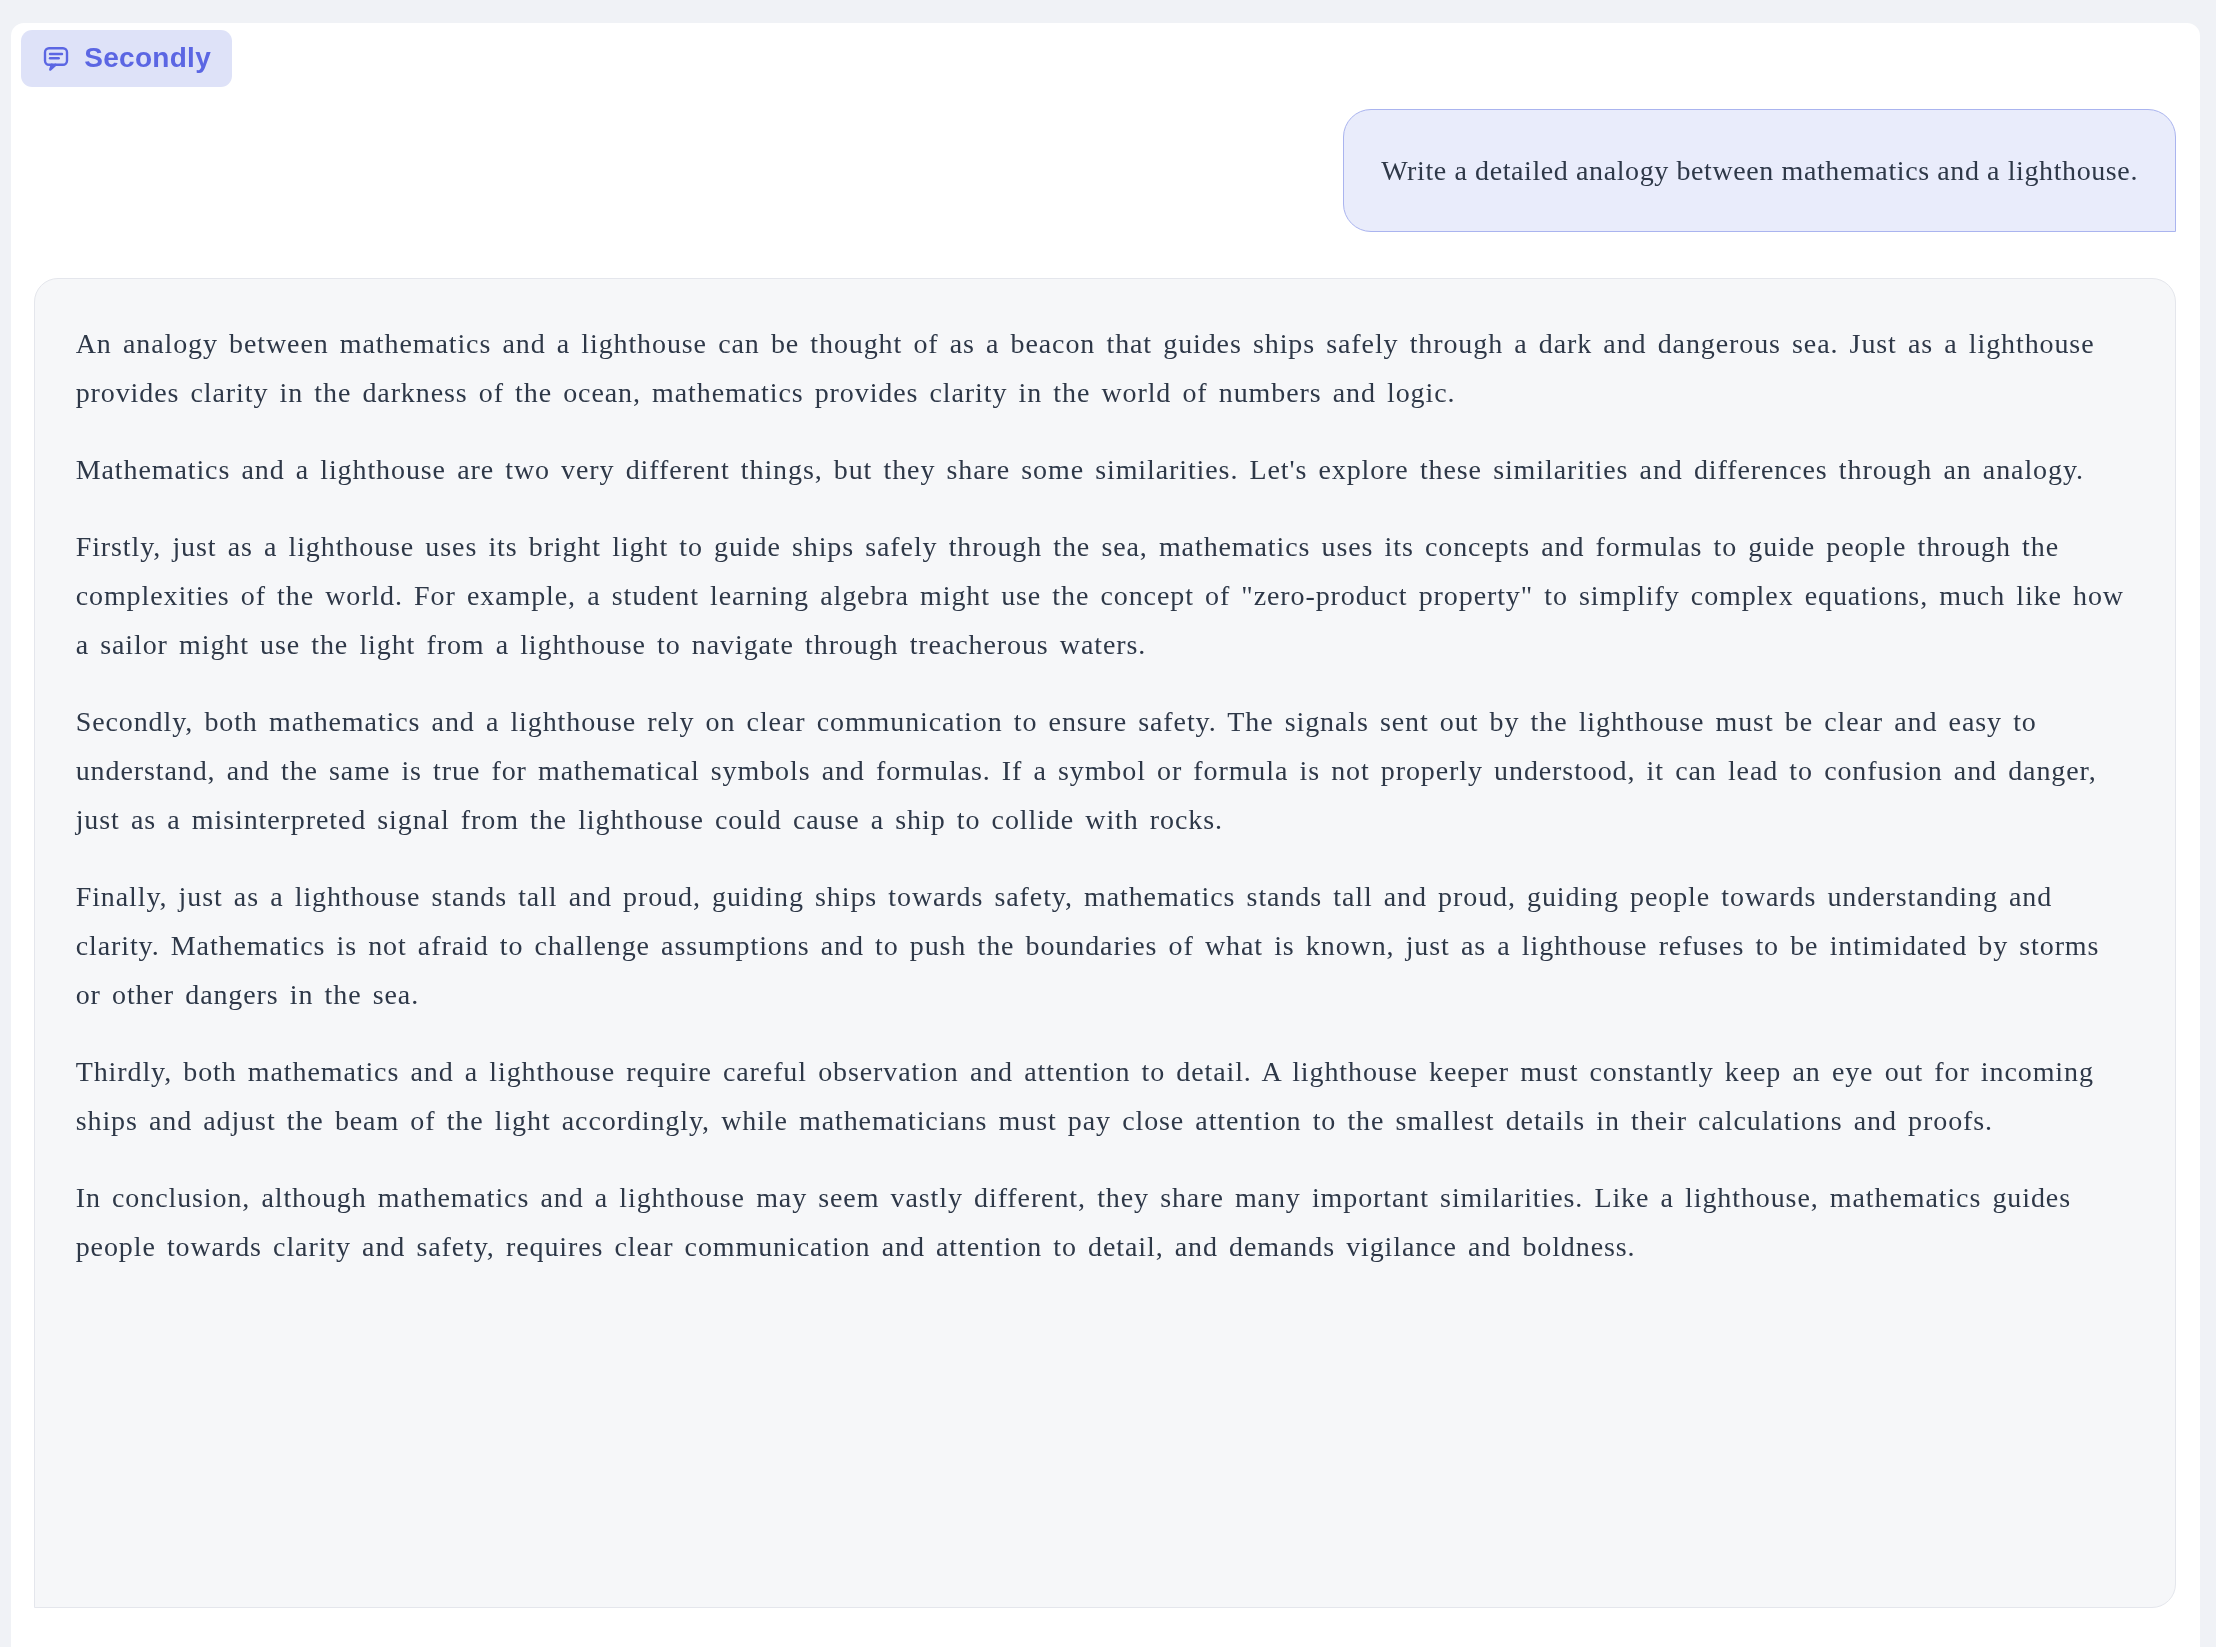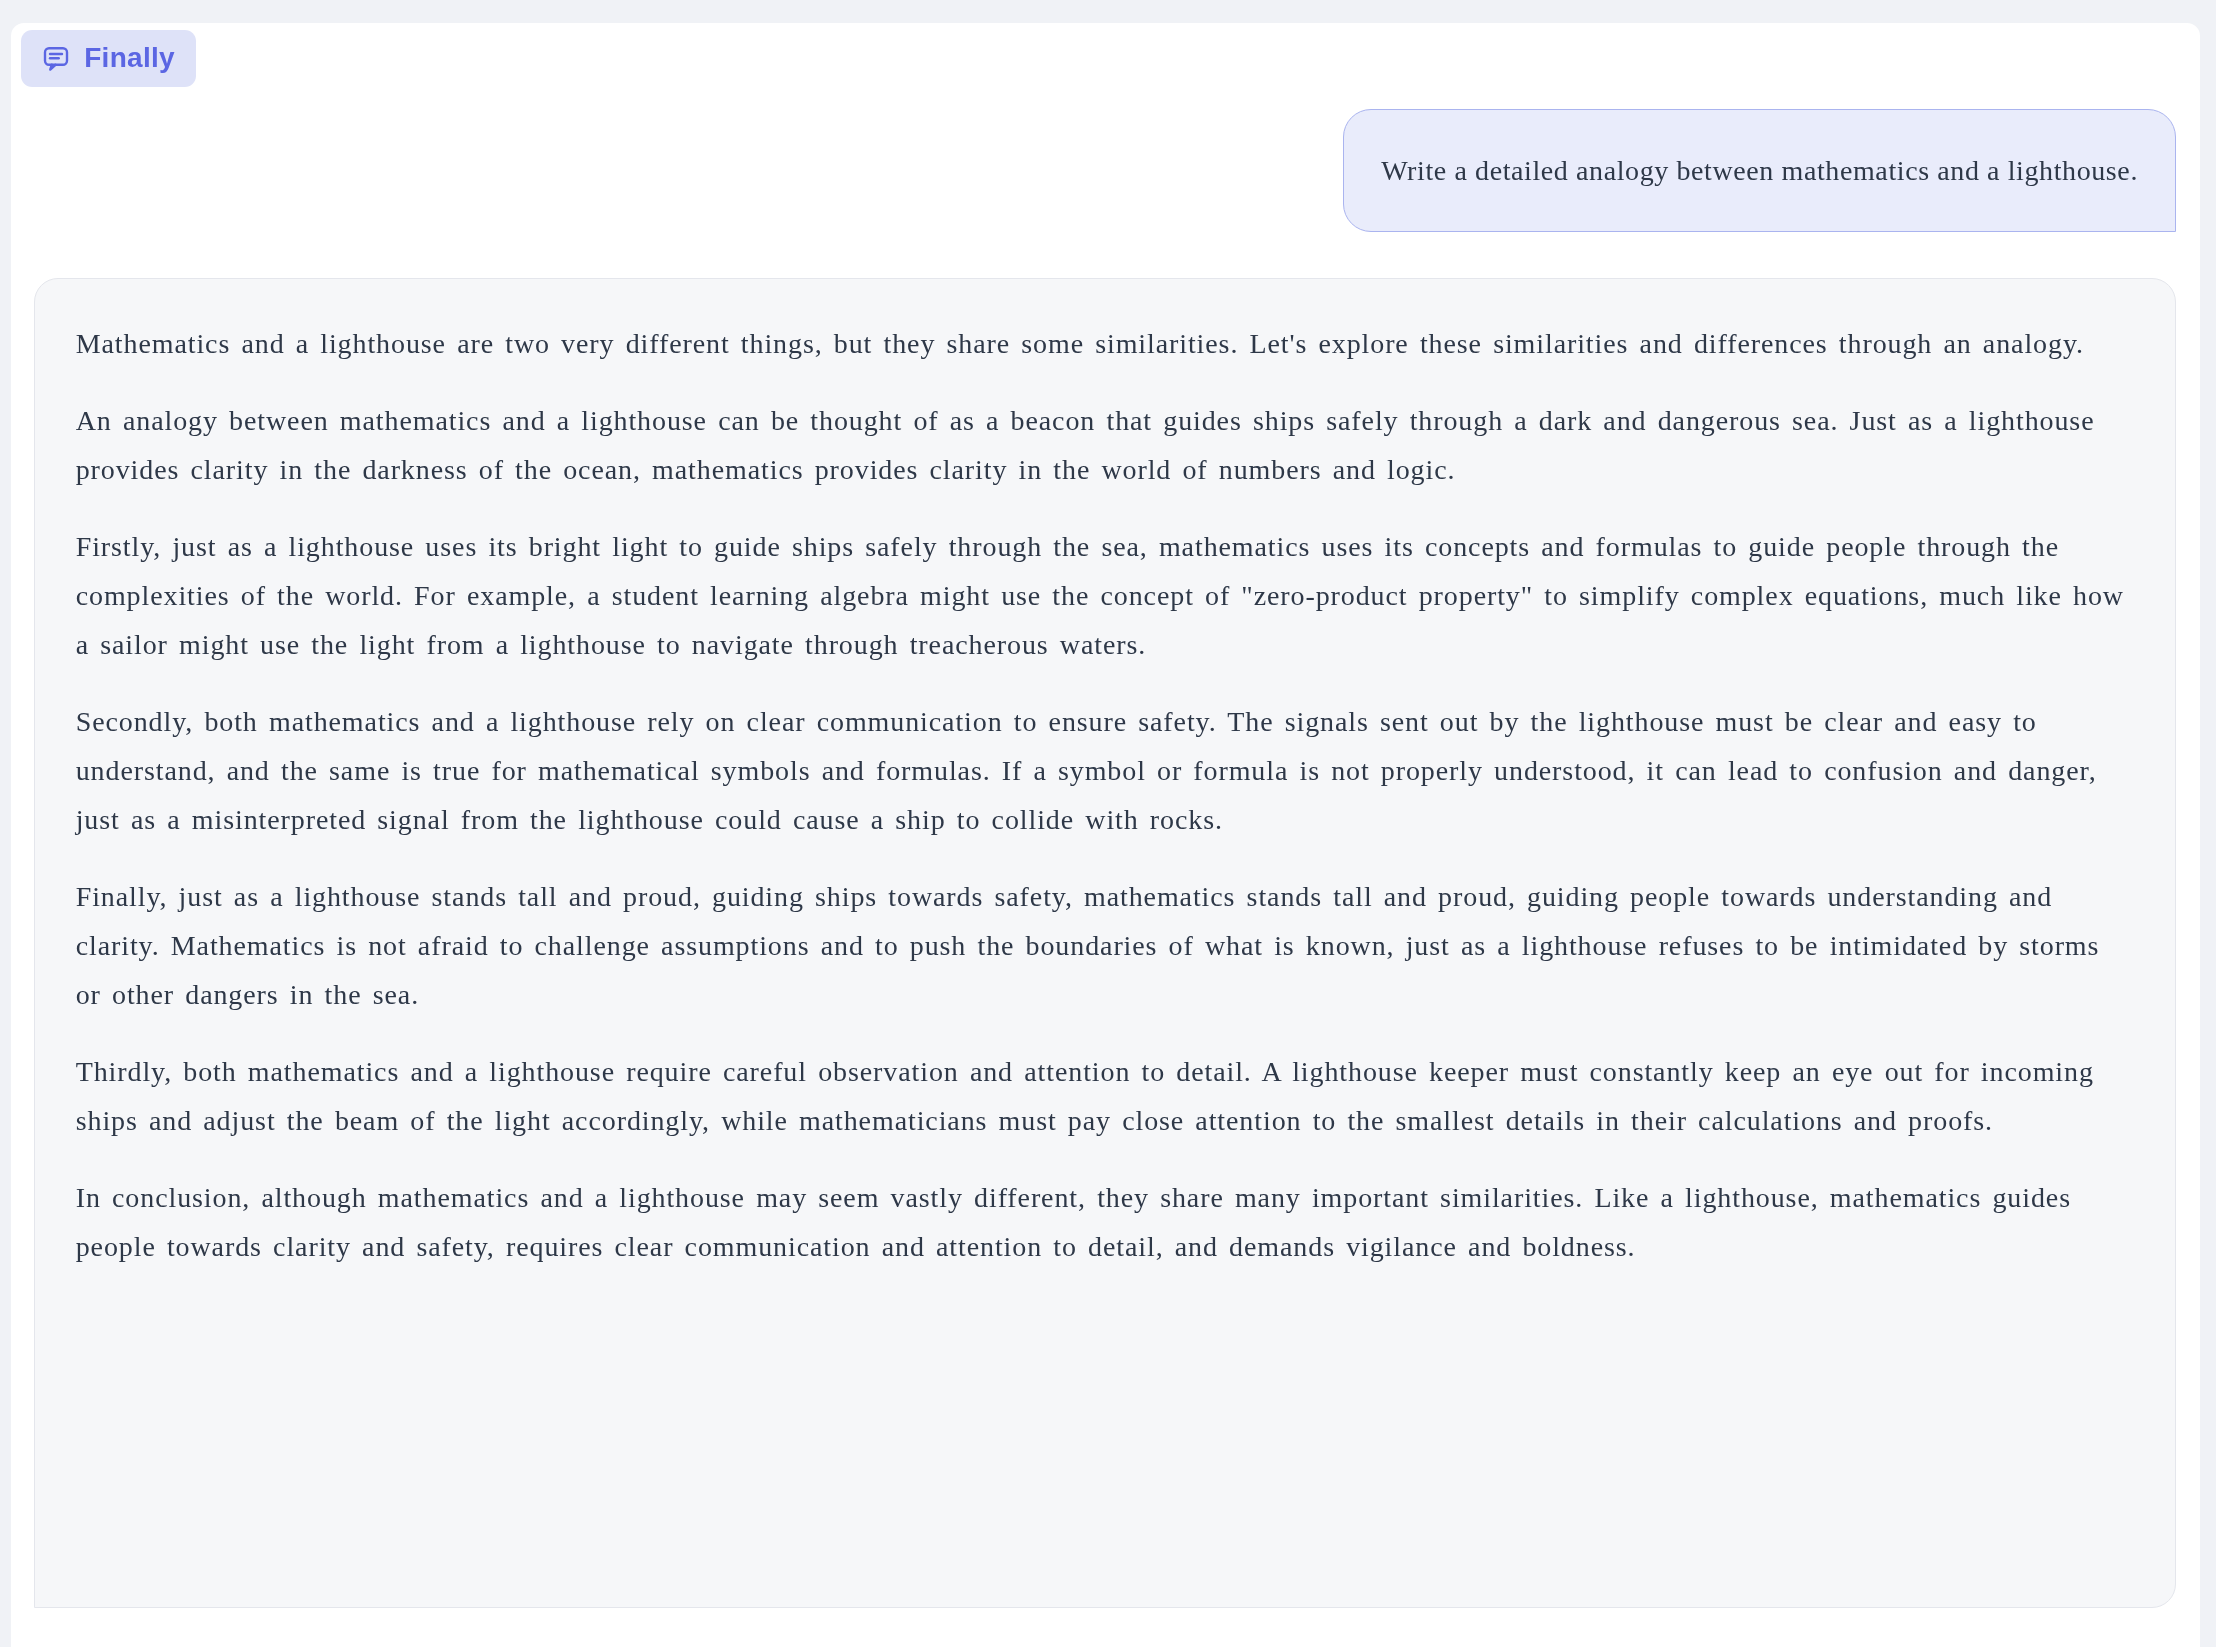--- a/index.html
+++ b/index.html
@@ -95,33 +95,33 @@
 
 <div class="app-container">
 
   <div class="chatbot-label">
     <svg viewBox="0 0 24 24" fill="none" stroke="currentColor" stroke-width="1.9" stroke-linecap="round" stroke-linejoin="round">
       <rect x="3.2" y="4.2" width="17.6" height="13.2" rx="3.2"></rect>
       <line x1="7.2" y1="8.8" x2="16.8" y2="8.8"></line>
       <line x1="7.2" y1="12.2" x2="14.2" y2="12.2"></line>
       <path d="M8.6 17.4 L7.4 21.2 L11.6 17.4"></path>
     </svg>
-    <span class="label-text">Finally</span>
+    <span class="label-text">Secondly</span>
   </div>
 
   <div class="chat-log">
 
     <div class="user-row">
       <div class="user-bubble">Write a detailed analogy between mathematics and a lighthouse.</div>
     </div>
 
     <div class="bot-panel">
 
-    <p>Mathematics and a lighthouse are two very different things, but they share some similarities. Let's explore these similarities and differences through an analogy.</p>
-        <p>An analogy between mathematics and a lighthouse can be thought of as a beacon that guides ships safely through a dark and dangerous sea. Just as a lighthouse provides clarity in the darkness of the ocean, mathematics provides clarity in the world of numbers and logic.</p>
+    <p>An analogy between mathematics and a lighthouse can be thought of as a beacon that guides ships safely through a dark and dangerous sea. Just as a lighthouse provides clarity in the darkness of the ocean, mathematics provides clarity in the world of numbers and logic.</p>
+        <p>Mathematics and a lighthouse are two very different things, but they share some similarities. Let's explore these similarities and differences through an analogy.</p>
         <p>Firstly, just as a lighthouse uses its bright light to guide ships safely through the sea, mathematics uses its concepts and formulas to guide people through the complexities of the world. For example, a student learning algebra might use the concept of "zero-product property" to simplify complex equations, much like how a sailor might use the light from a lighthouse to navigate through treacherous waters.</p>
         <p>Secondly, both mathematics and a lighthouse rely on clear communication to ensure safety. The signals sent out by the lighthouse must be clear and easy to understand, and the same is true for mathematical symbols and formulas. If a symbol or formula is not properly understood, it can lead to confusion and danger, just as a misinterpreted signal from the lighthouse could cause a ship to collide with rocks.</p>
         <p>Finally, just as a lighthouse stands tall and proud, guiding ships towards safety, mathematics stands tall and proud, guiding people towards understanding and clarity. Mathematics is not afraid to challenge assumptions and to push the boundaries of what is known, just as a lighthouse refuses to be intimidated by storms or other dangers in the sea.</p>
         <p>Thirdly, both mathematics and a lighthouse require careful observation and attention to detail. A lighthouse keeper must constantly keep an eye out for incoming ships and adjust the beam of the light accordingly, while mathematicians must pay close attention to the smallest details in their calculations and proofs.</p>
         <p>In conclusion, although mathematics and a lighthouse may seem vastly different, they share many important similarities. Like a lighthouse, mathematics guides people towards clarity and safety, requires clear communication and attention to detail, and demands vigilance and boldness.</p>
       </div>
 
   </div>
 
 </div>

